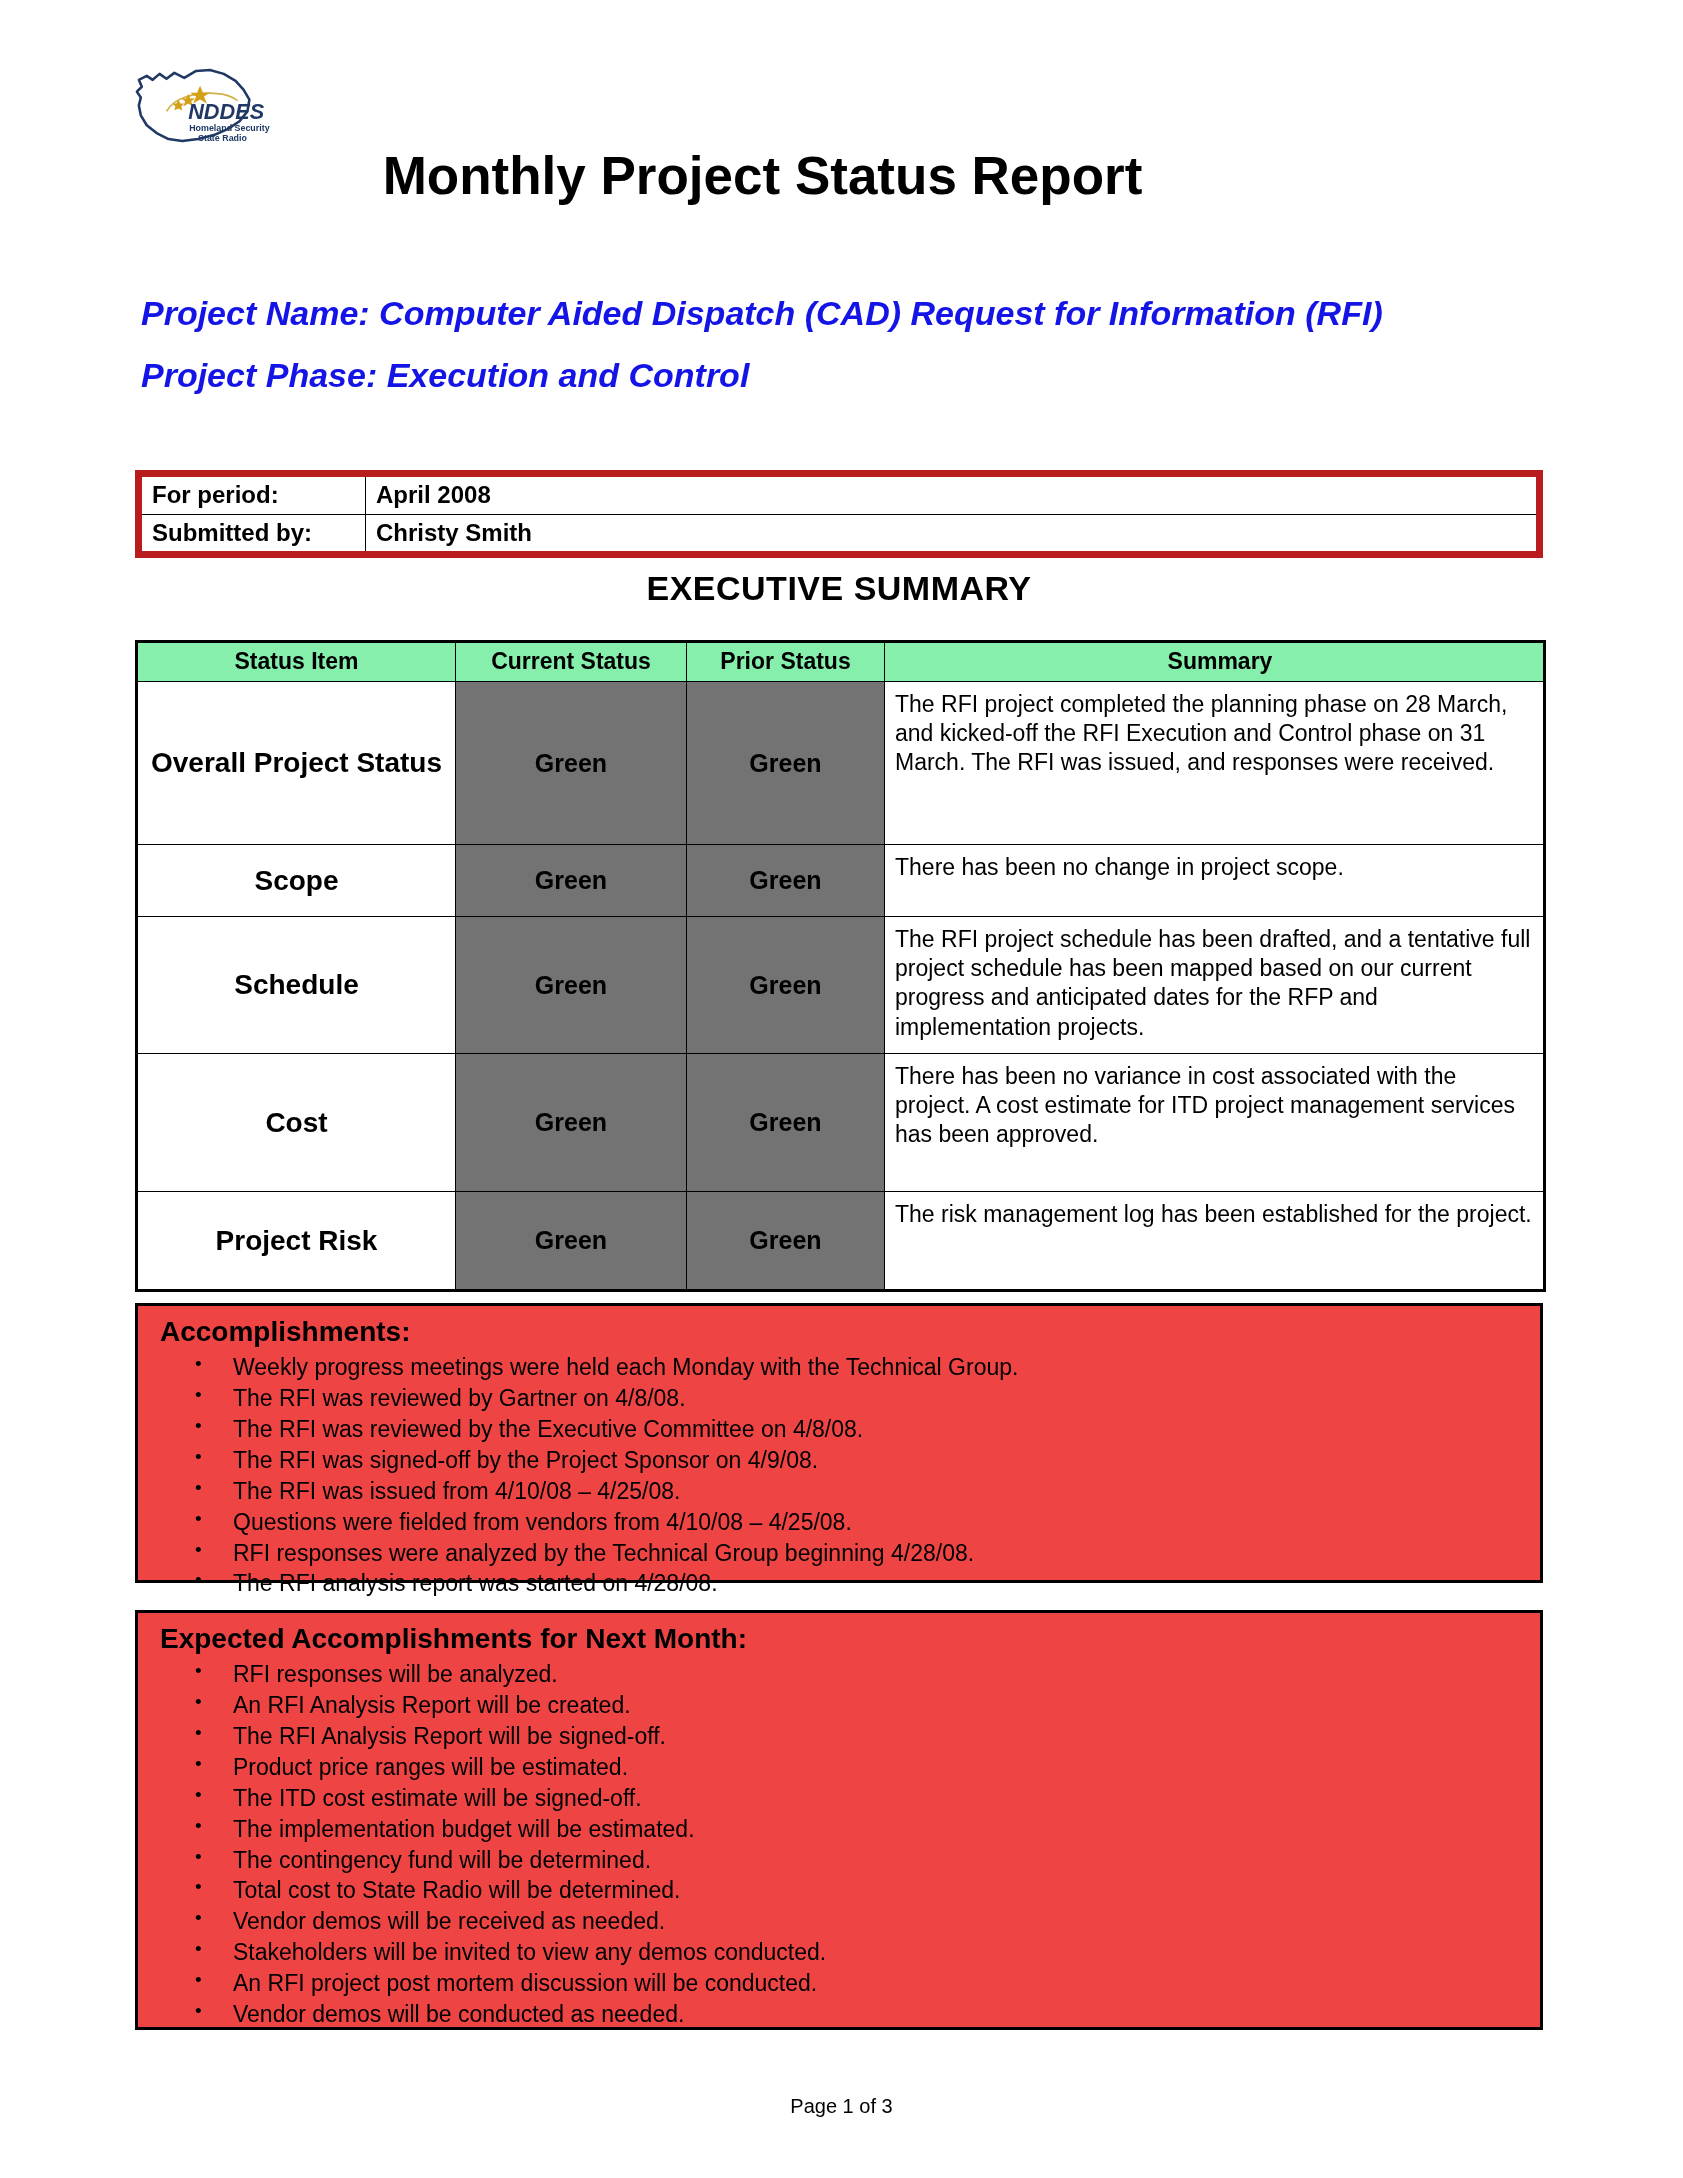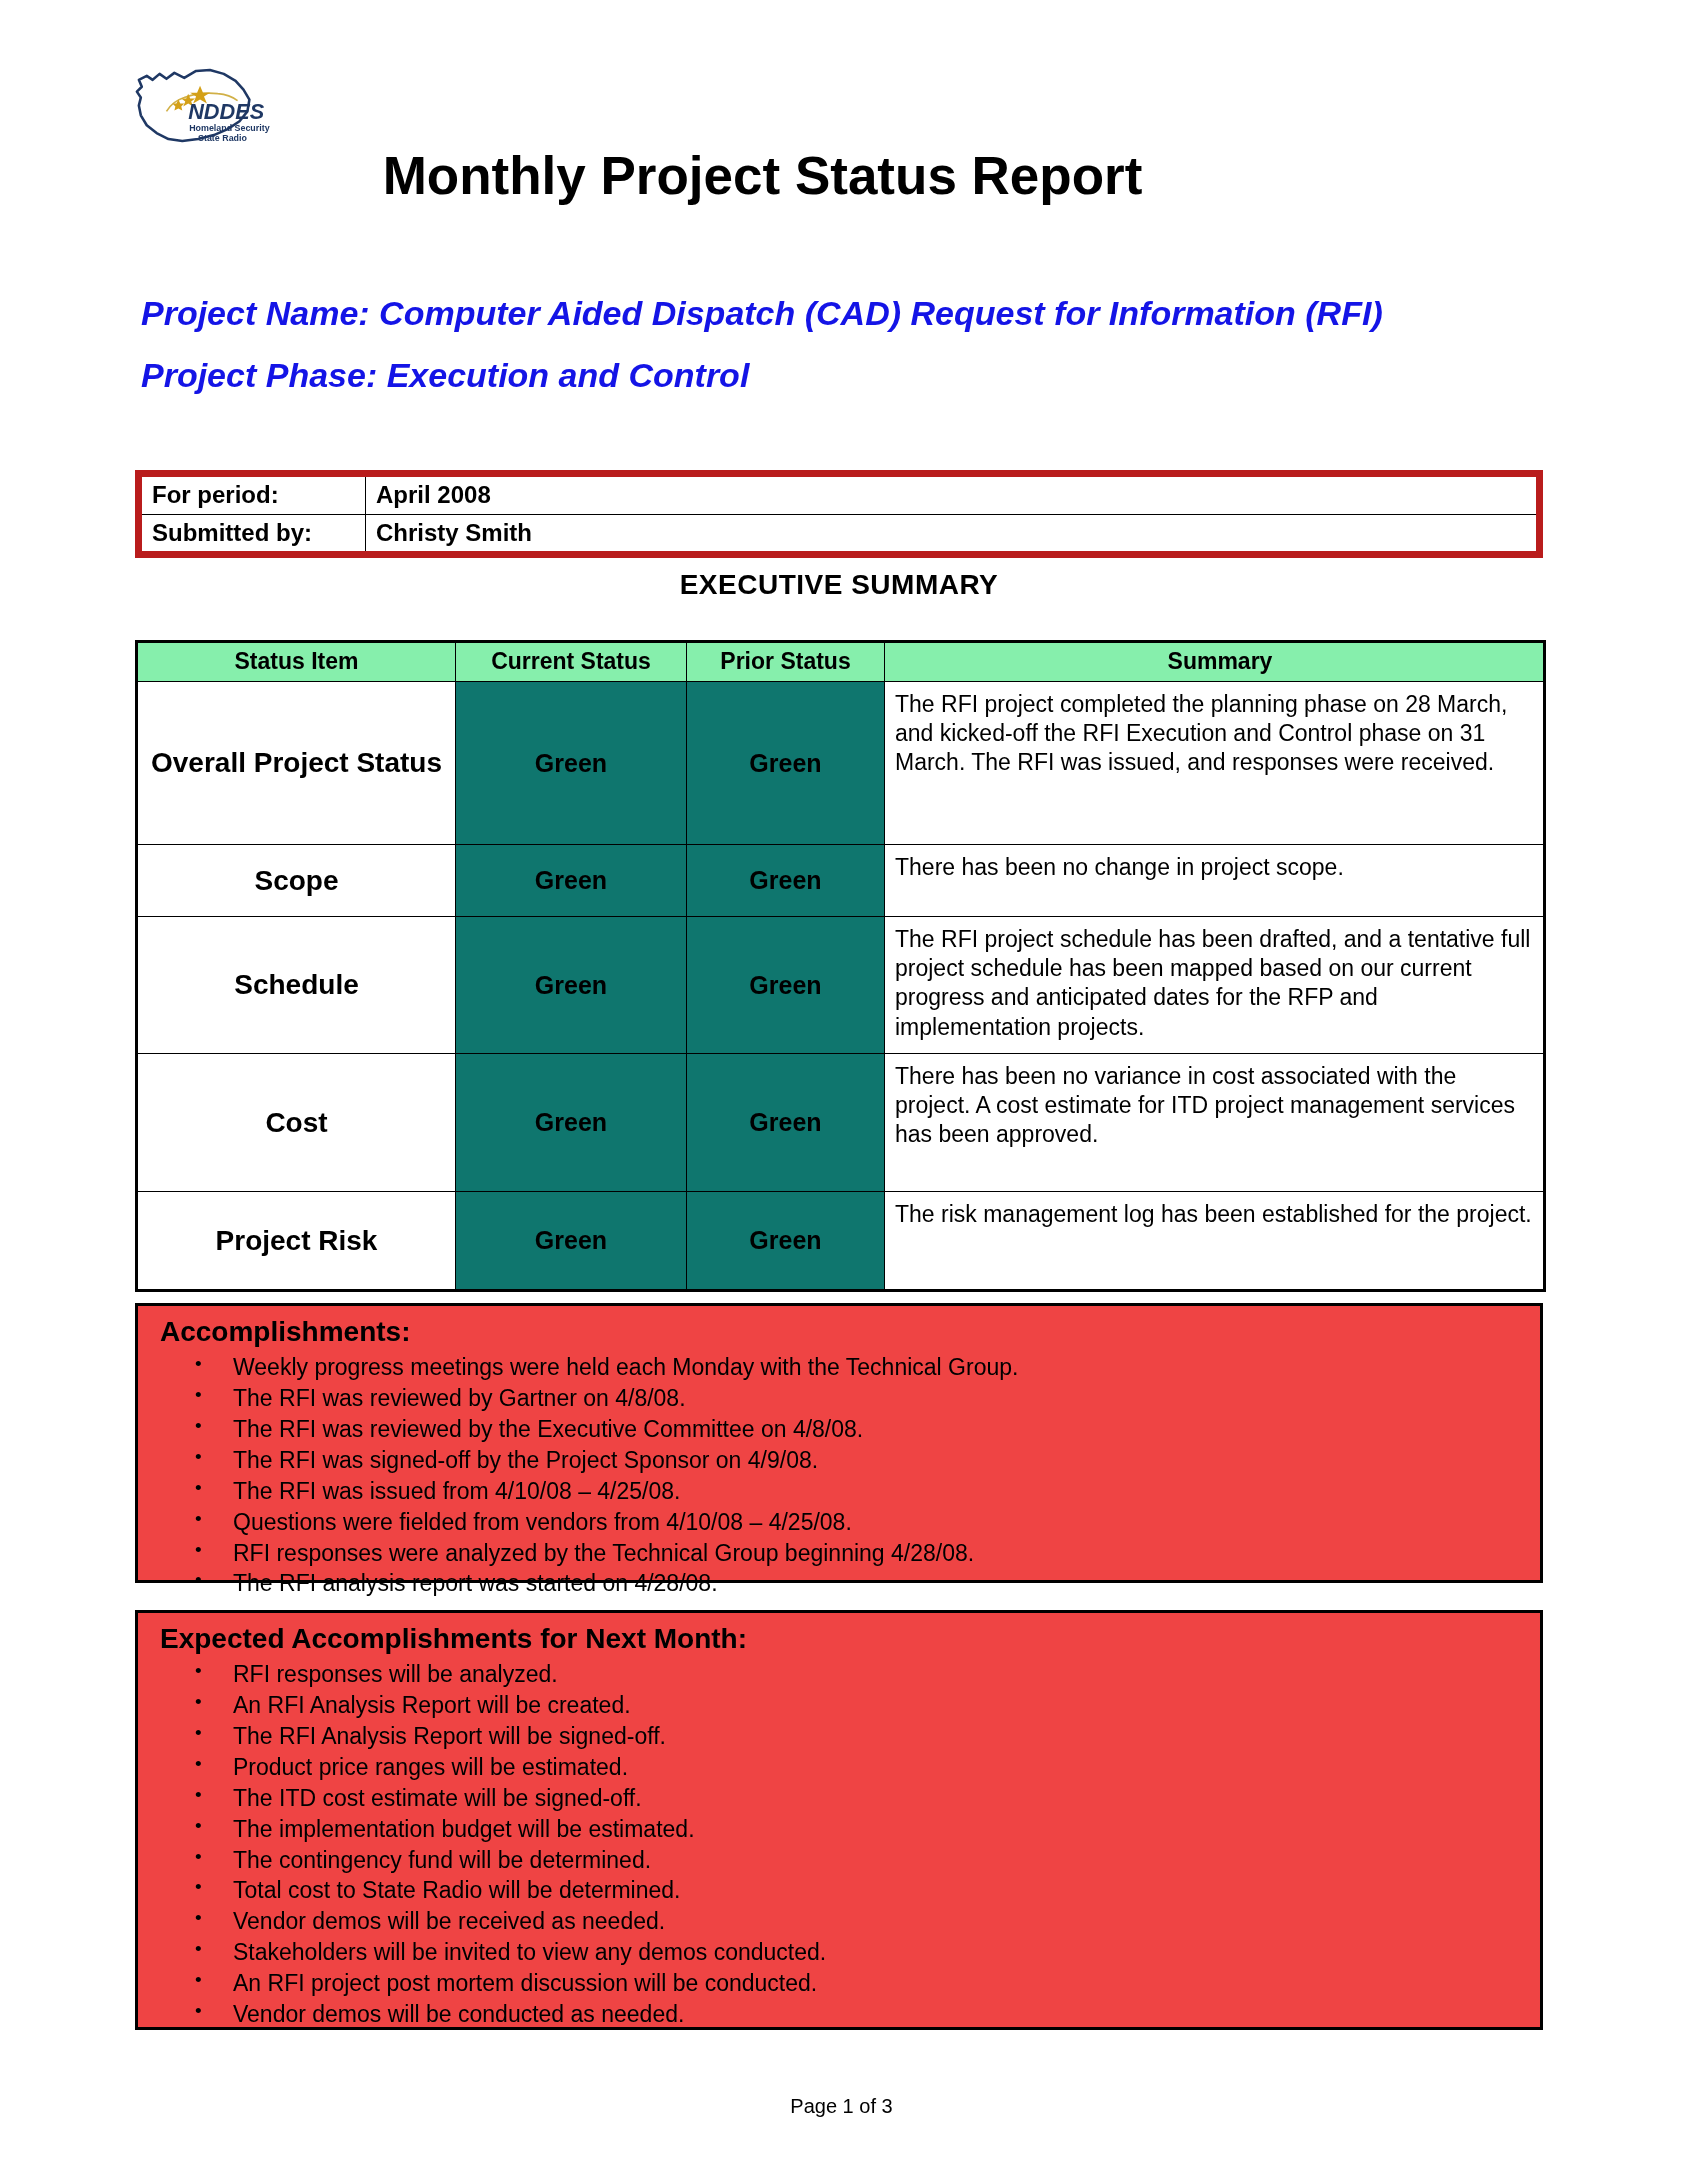--- a/index.html
+++ b/index.html
@@ -92,21 +92,21 @@
   }
   .period-table td.label { width: 203px; }
 
   
   .exec-heading {
     position: absolute;
     left: 135px;
     top: 515px;
     width: 1408px;
     text-align: center;
-    font-size: 28px;
+    font-size: 34px;
     font-weight: bold;
     letter-spacing: 0.5px;
     font-family: "Liberation Sans", sans-serif;
   }
 
   
   .status-table {
     position: absolute;
     left: 135px;
     top: 586px;
@@ -138,21 +138,21 @@
   td.item-cell {
     text-align: center;
     font-size: 28px;
     font-weight: bold;
     line-height: 1.2;
   }
   td.status-cell {
     text-align: center;
     font-size: 25px;
     font-weight: bold;
-    background: #0f766e;
+    background: #737373;
   }
   td.summary-cell {
     vertical-align: top;
     text-align: left;
     font-size: 23px;
     line-height: 1.27;
     padding: 8px 10px 8px 10px;
   }
 
   

